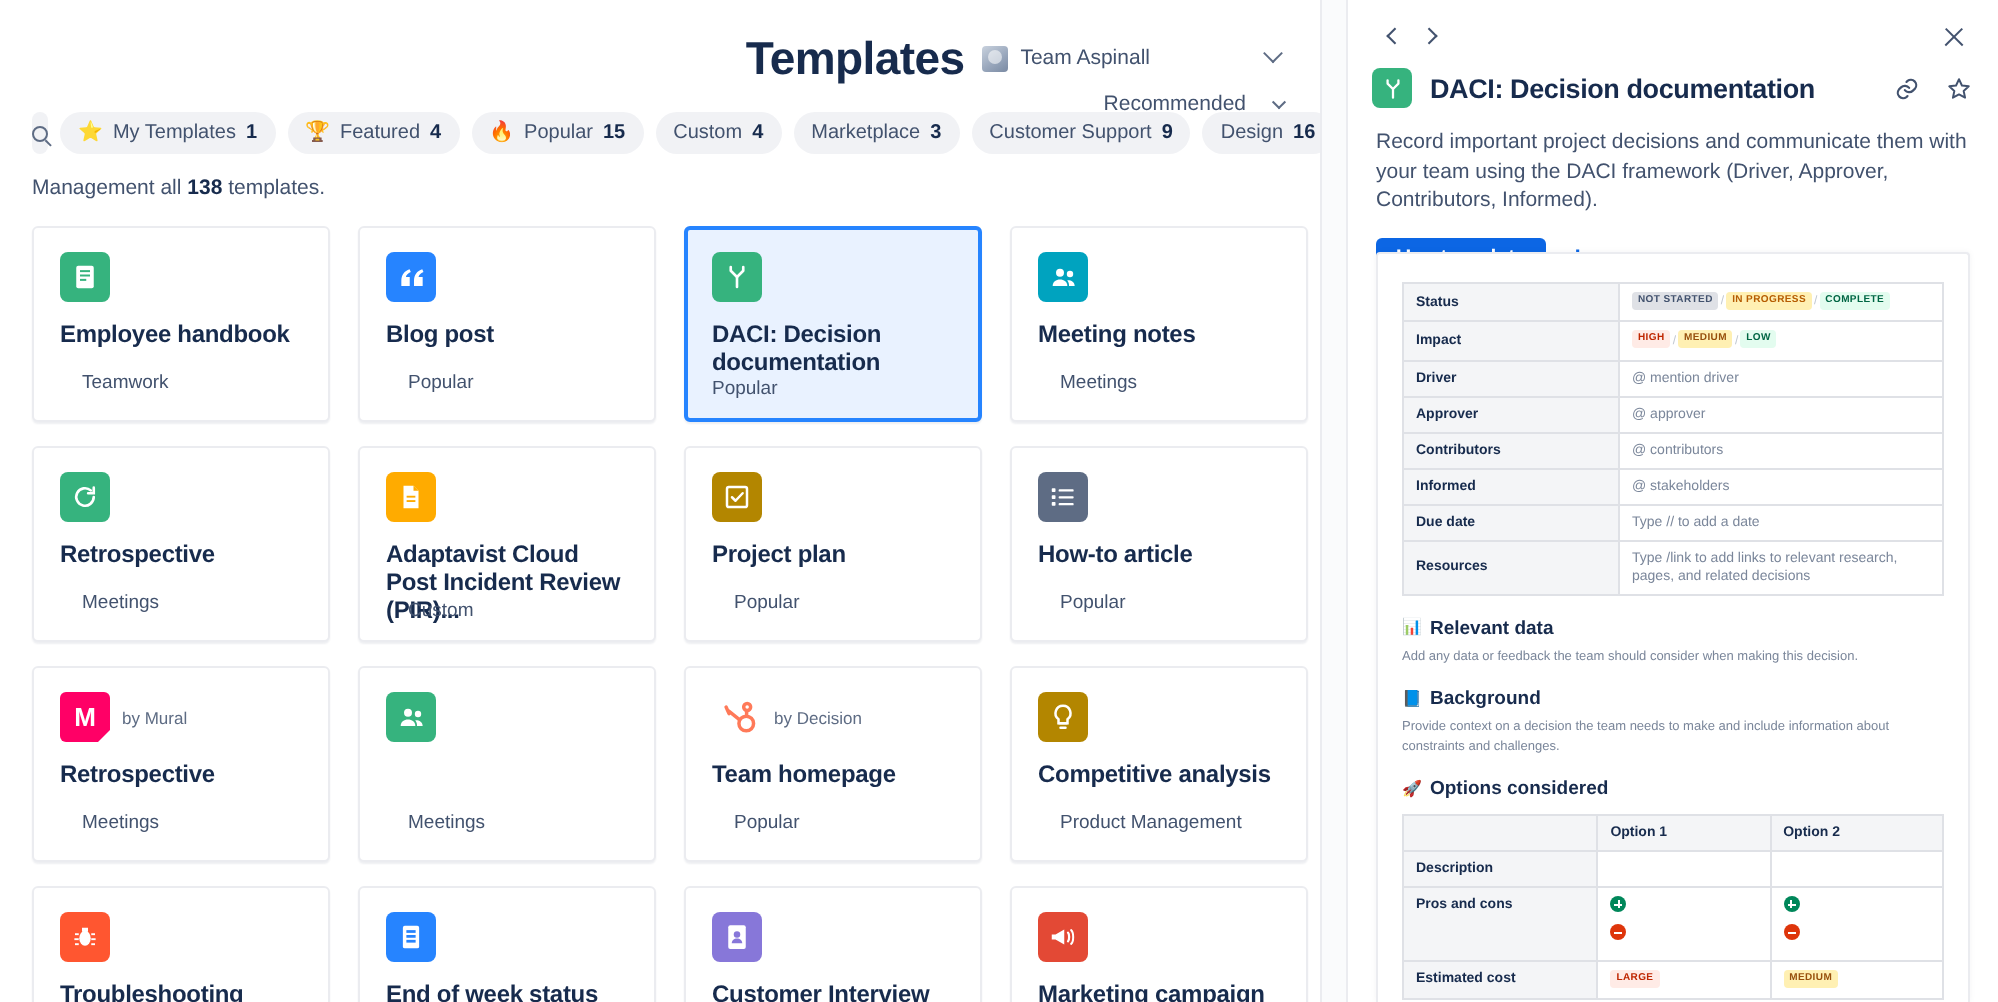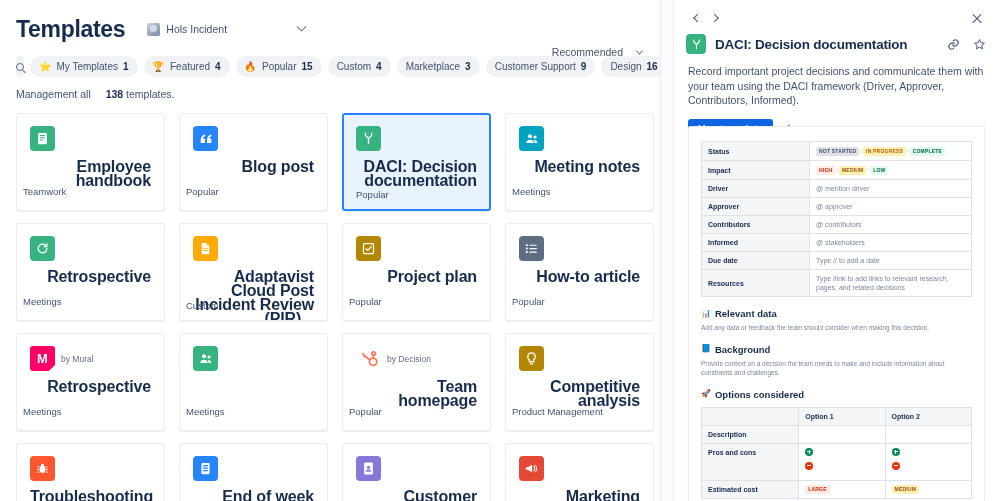--- a/index.html
+++ b/index.html
@@ -14,21 +14,21 @@
 
   
   .main {
     width: 660px; height: 501px;
     background: #ffffff;
     position: relative;
     overflow: hidden;
   }
   .main-inner { padding: 14px 16px 0 16px; }
 
-  .title-row { display: flex; align-items: center; gap: 22px; height: 30px; }
+  .title-row { display: flex; align-items: center; gap: 9px; height: 30px; justify-content: flex-end; }
   .page-title {
     font-size: 23px; font-weight: 700; letter-spacing: -0.3px;
     color: #172B4D; line-height: 1;
   }
   .space-chip { display: flex; align-items: center; gap: 6px; }
   .space-avatar {
     width: 13px; height: 13px; border-radius: 2px;
     background: linear-gradient(145deg,#c9d2de 0%,#9aa8bd 55%,#7a8aa3 100%);
     position: relative; flex: none; overflow: hidden;
   }
@@ -60,21 +60,21 @@
   .mag {
     width: 8px; height: 8px; border: 1.3px solid #5E6C84; border-radius: 50%;
     position: relative;
   }
   .mag::after {
     content: ""; position: absolute; right: -3px; bottom: -2.5px;
     width: 4px; height: 1.3px; background: #5E6C84; transform: rotate(45deg);
   }
 
   .subline { margin-top: 11px; font-size: 10.5px; color: #42526E; }
-  .subline b { font-weight: 700; color: #172B4D; margin-left: 12px; }
+  .subline b { font-weight: 700; color: #172B4D; }
 
   .sort-control {
     position: absolute; right: 18px; top: 46px;
     display: flex; align-items: center; gap: 14px;
     font-size: 10.5px; color: #42526E; cursor: pointer;
   }
   .sort-control .caret { width: 5px; height: 5px; color: #5E6C84;
     transform: rotate(45deg) translate(-1px,-1px); }
 
   
@@ -103,25 +103,25 @@
   .card-iconrow { display: flex; align-items: center; gap: 6px; }
   .tile {
     width: 25px; height: 25px; border-radius: 4px; flex: none;
     display: flex; align-items: center; justify-content: center;
     color: #fff;
   }
   .tile svg { display: block; }
   .by-label { font-size: 8.5px; color: #5E6C84; }
   .card-title {
     margin-top: 9px;
-    font-size: 16px; font-weight: 700; line-height: 14px;
-    color: #172B4D; letter-spacing: -0.15px; text-align: right;
+    font-size: 12px; font-weight: 700; line-height: 14px;
+    color: #172B4D; letter-spacing: -0.15px;
   }
   .card-cat {
-    position: absolute; left: 6px; bottom: 13px;
+    position: absolute; left: 24px; bottom: 13px;
     font-size: 9.5px; color: #42526E;
   }
   .card.selected .card-cat { left: 12px; bottom: 10px; }
   .card.two-line .card-cat { bottom: 9px; }
 
   
   .tile.mural {
     background: #FF0066; position: relative;
     font-size: 13px; font-weight: 700; font-family: "Liberation Sans", sans-serif;
     border-radius: 3px 3px 0 3px;
@@ -239,21 +239,21 @@
 
 <div id="app">
 
   <div class="main">
     <div class="main-inner">
 
       <div class="title-row">
         <div class="page-title">Templates</div>
         <div class="space-chip">
           <span class="space-avatar"></span>
-          <span class="space-name">Hols Incident</span>
+          <span class="space-name">Team Aspinall</span>
         </div>
         <div class="title-caret">
             <i class="caret"></i>
           </div>
       </div>
 
       <div class="chip-row">
         <div class="chip search">
           <span class="mag"></span>
         </div>

